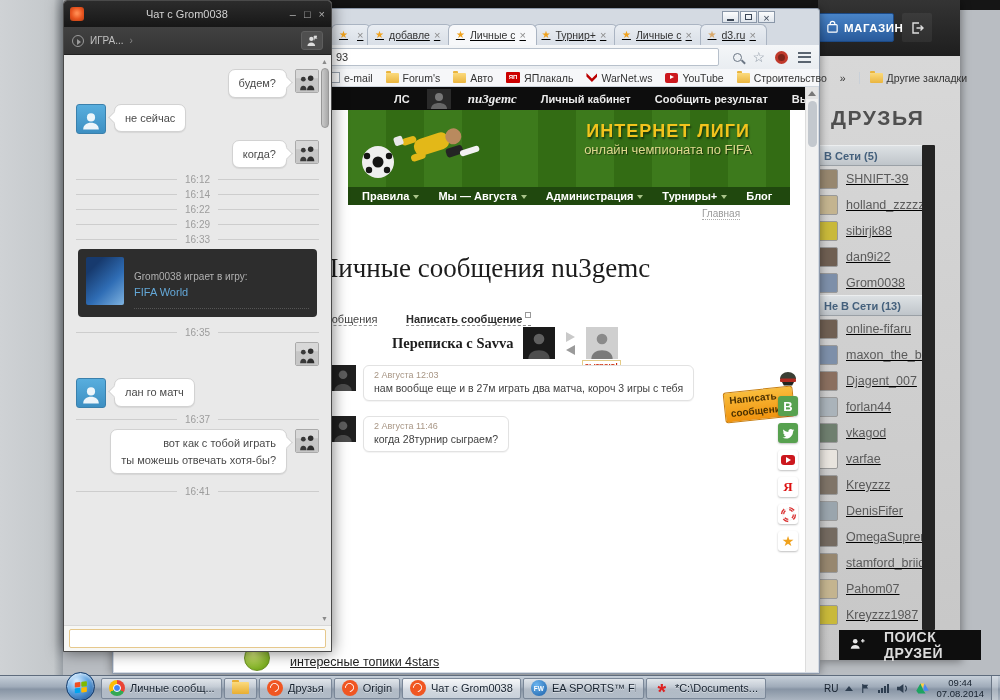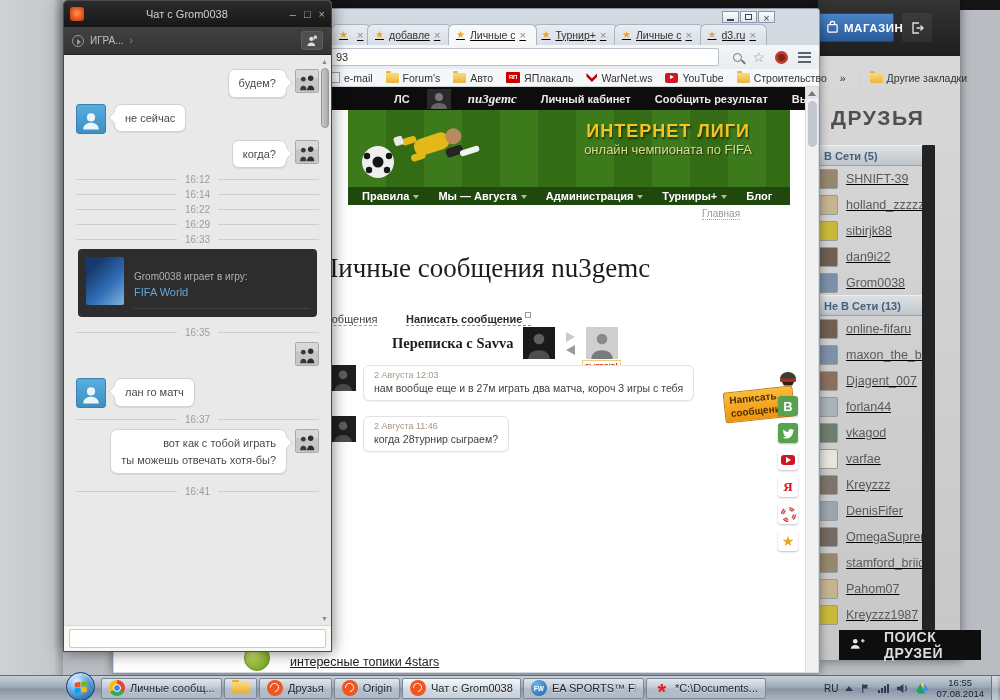--- a/index.html
+++ b/index.html
@@ -753,19 +753,19 @@
           </svg>
         </span>
       <span class="tr-ico">
           <svg viewBox="0 0 14 12" width="13" height="11">
             <polygon points="4.7,0.5 9.3,0.5 6.2,6" fill="#ffcf40"></polygon>
             <polygon points="9.3,0.5 13.8,8.5 8.2,8.5" fill="#4688f4"></polygon>
             <polygon points="0.2,8.5 4.7,0.5 8.2,8.5 10.4,11.5 2.4,11.5" fill="#1da361"></polygon>
           </svg>
         </span>
       <div class="tr-clock">
-          <div>16:55</div>
+          <div>09:44</div>
           <div>07.08.2014</div>
         </div>
       <div class="show-desk"></div>
     </div>
   </div>
 </div>
 
 </body></html>

